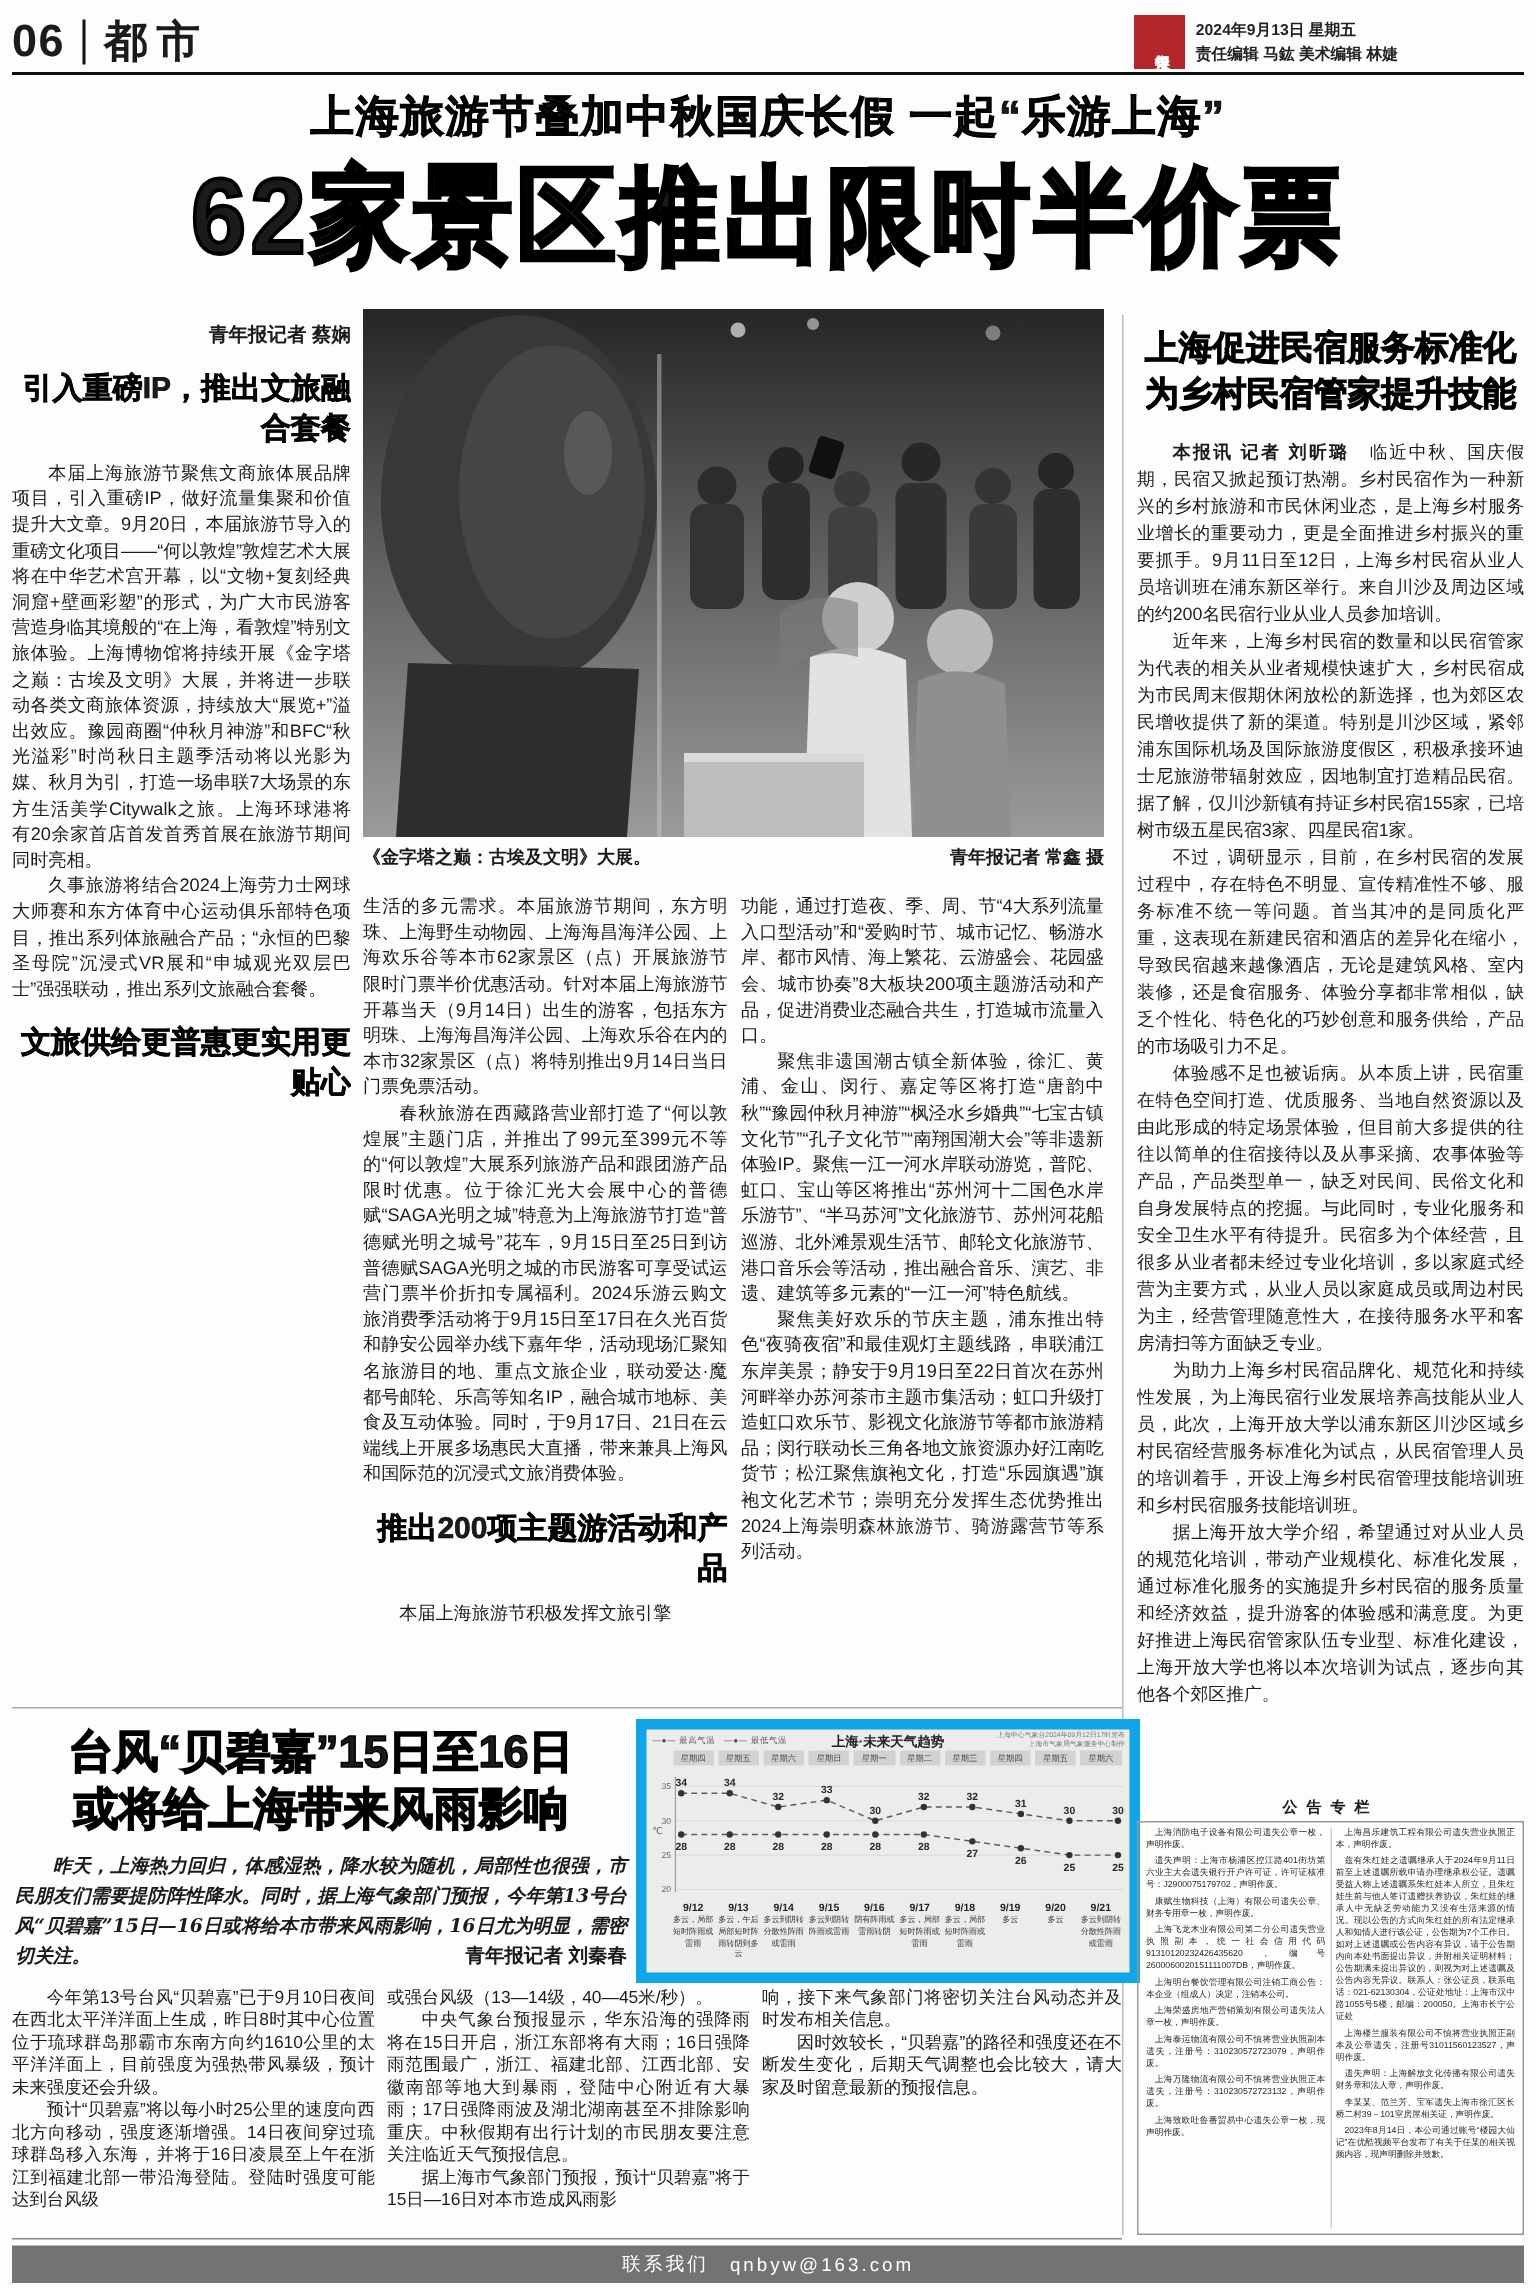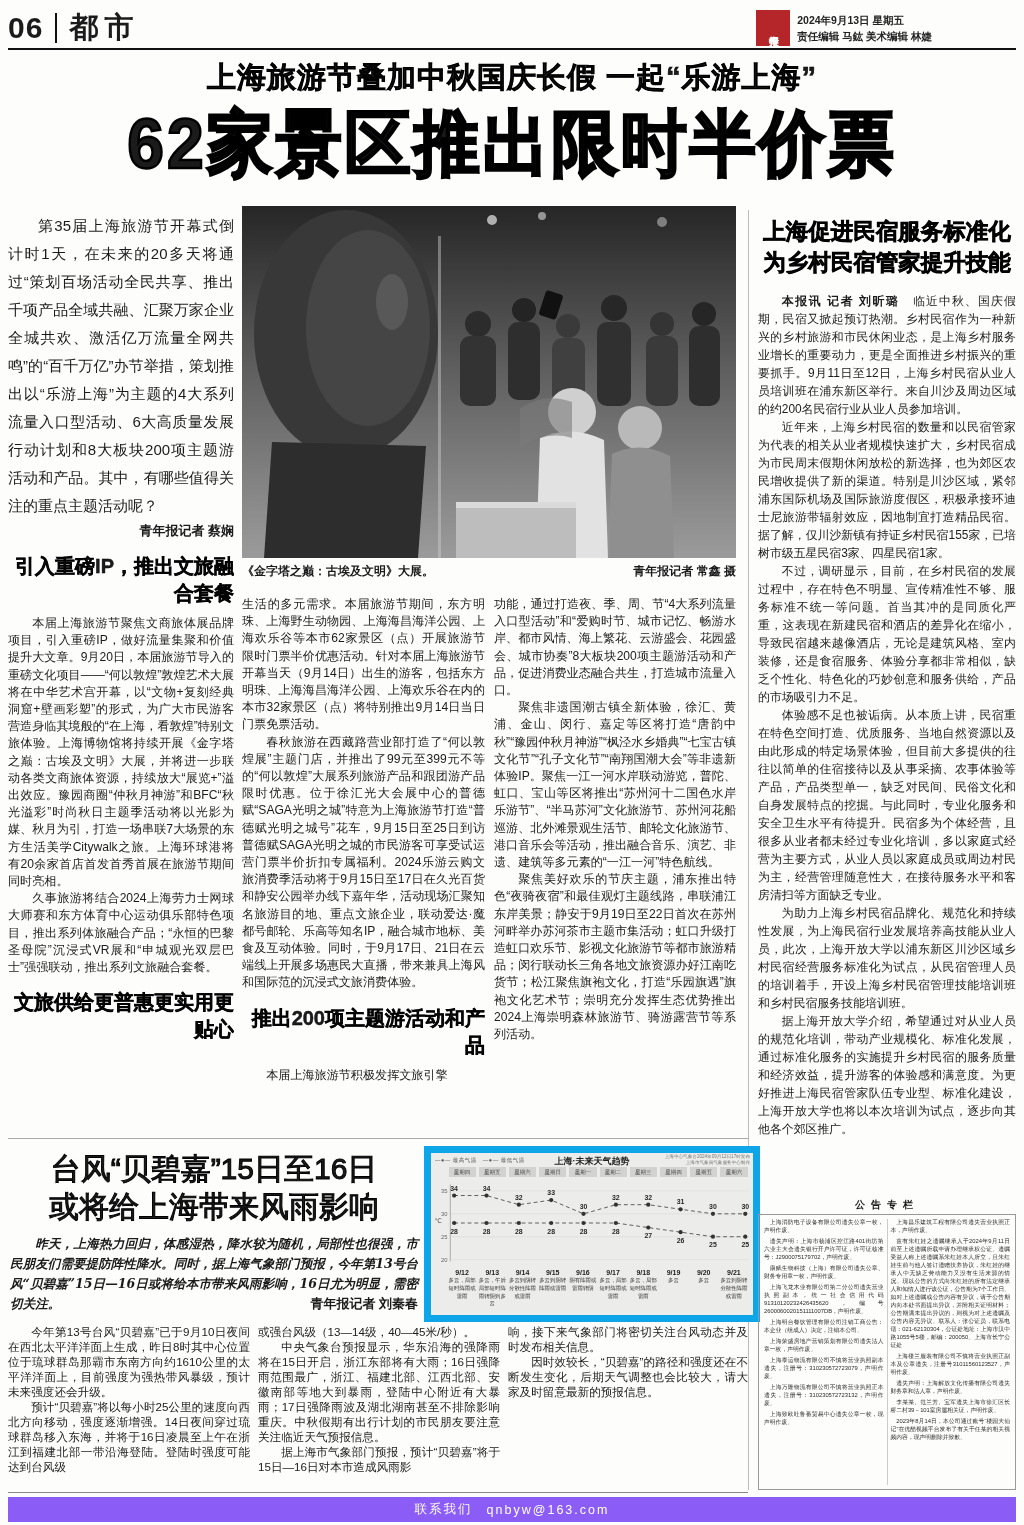--- a/index.html
+++ b/index.html
@@ -41,21 +41,21 @@
   .caption-row{left:242px;top:563px;width:494px;display:flex;justify-content:space-between;font-size:12px;font-weight:700;}
   
   .vrule{left:748px;top:210px;width:1px;height:1280px;background:#bbb;}
   .r-art{left:758px;top:216px;width:258px;}
   .r-title{font-size:22.5px;font-weight:800;line-height:31px;text-align:center;-webkit-text-stroke:.7px #000;}
   .r-body{margin-top:14px;height:880px;}
   .r-body .blk.p{font-size:11.9px;line-height:18px;}
   .r-body b{letter-spacing:.5px;}
   
   .hrule-a{left:8px;top:1138px;width:740px;height:1px;background:#aaa;}
-  .ty-title{left:8px;top:1150px;width:412px;text-align:center;font-size:30px;font-weight:400;line-height:38px;-webkit-text-stroke:1px #000;}
+  .ty-title{left:8px;top:1150px;width:412px;text-align:center;font-size:30px;font-weight:700;line-height:38px;-webkit-text-stroke:1px #000;}
   .ty-lead{left:10px;top:1234px;width:408px;font-family:"DejaVu Serif","Liberation Serif",serif;font-style:italic;
     font-size:12.6px;line-height:20px;text-align:justify;text-indent:2em;font-weight:600;}
   .ty-byline{float:right;font-style:normal;font-weight:800;font-family:"Liberation Sans",sans-serif;font-size:13px;}
   .ty-col{top:1324px;height:166px;}
   .ty-col .blk.p,.ty-col .blk.p-cont{font-size:11.6px;line-height:15px;}
   .ty1{left:8px;width:242px;}
   .ty2{left:258px;width:242px;}
   .ty3{left:508px;width:240px;}
   .hrule-b{left:8px;top:1492px;width:740px;height:1px;background:#888;}
   
@@ -68,21 +68,21 @@
   .wx-day{background:#d2d2d0;color:#444;font-size:5.5px;text-align:center;padding:1.5px 0;margin:0 1.5px;}
   #wx-svg{display:block;width:100%;height:92px;}
   .wx-date{font-size:7px;font-weight:700;text-align:center;color:#222;}
   .wx-cond{font-size:5.4px;line-height:1.45;text-align:center;color:#333;padding:1px 1.5px;}
   
   .notices-head{left:758px;top:1198px;width:258px;text-align:center;font-size:10px;font-weight:800;letter-spacing:6px;}
   .notices{left:758px;top:1214px;width:258px;height:276px;border:1px solid #999;box-sizing:border-box;
     padding:4px 5px;column-count:2;column-gap:7px;column-rule:1px solid #ccc;overflow:hidden;}
   .notice{font-size:5.8px;line-height:1.38;color:#2a2a2a;text-align:justify;margin:0 0 3px;text-indent:1em;}
   
-  .footer{left:8px;top:1497px;width:1008px;height:25px;background:#8b5cf6;color:#fff;
+  .footer{left:8px;top:1497px;width:1008px;height:25px;background:#737373;color:#fff;
     display:flex;align-items:center;justify-content:center;gap:14px;font-size:12.5px;letter-spacing:2px;}
 </style>
 </head>
 <body>
 
 <div class="abs masthead">
   <span class="page-no">06</span>
   <span class="mast-div"></span>
   <span class="section-name">都市</span>
   <span class="mast-right">
@@ -92,21 +92,20 @@
       <span>责任编辑 马鈜  美术编辑 林婕</span>
     </span>
   </span>
 </div>
 <div class="abs mast-rule"></div>
 
 <div class="abs kicker">上海旅游节叠加中秋国庆长假  一起“乐游上海”</div>
 <div class="abs main-head">62家景区推出限时半价票</div>
 
 <div class="abs flow col-left">
-    <div class="blk lead">第35届上海旅游节开幕式倒计时1天，在未来的20多天将通过“策划百场活动全民共享、推出千项产品全域共融、汇聚万家企业全城共欢、激活亿万流量全网共鸣”的“百千万亿”办节举措，策划推出以“乐游上海”为主题的4大系列流量入口型活动、6大高质量发展行动计划和8大板块200项主题游活动和产品。其中，有哪些值得关注的重点主题活动呢？</div>
     <div class="blk byline">青年报记者 蔡娴</div>
     <div class="blk sub">引入重磅IP，推出文旅融合套餐</div>
     <div class="blk p">本届上海旅游节聚焦文商旅体展品牌项目，引入重磅IP，做好流量集聚和价值提升大文章。9月20日，本届旅游节导入的重磅文化项目——“何以敦煌”敦煌艺术大展将在中华艺术宫开幕，以“文物+复刻经典洞窟+壁画彩塑”的形式，为广大市民游客营造身临其境般的“在上海，看敦煌”特别文旅体验。上海博物馆将持续开展《金字塔之巅：古埃及文明》大展，并将进一步联动各类文商旅体资源，持续放大“展览+”溢出效应。豫园商圈“仲秋月神游”和BFC“秋光溢彩”时尚秋日主题季活动将以光影为媒、秋月为引，打造一场串联7大场景的东方生活美学Citywalk之旅。上海环球港将有20余家首店首发首秀首展在旅游节期间同时亮相。</div>
     <div class="blk p">久事旅游将结合2024上海劳力士网球大师赛和东方体育中心运动俱乐部特色项目，推出系列体旅融合产品；“永恒的巴黎圣母院”沉浸式VR展和“申城观光双层巴士”强强联动，推出系列文旅融合套餐。</div>
     <div class="blk sub">文旅供给更普惠更实用更贴心</div>
   </div>
 
 <div class="abs photo">
   <svg viewBox="0 0 494 352" preserveAspectRatio="none">
     <defs>

